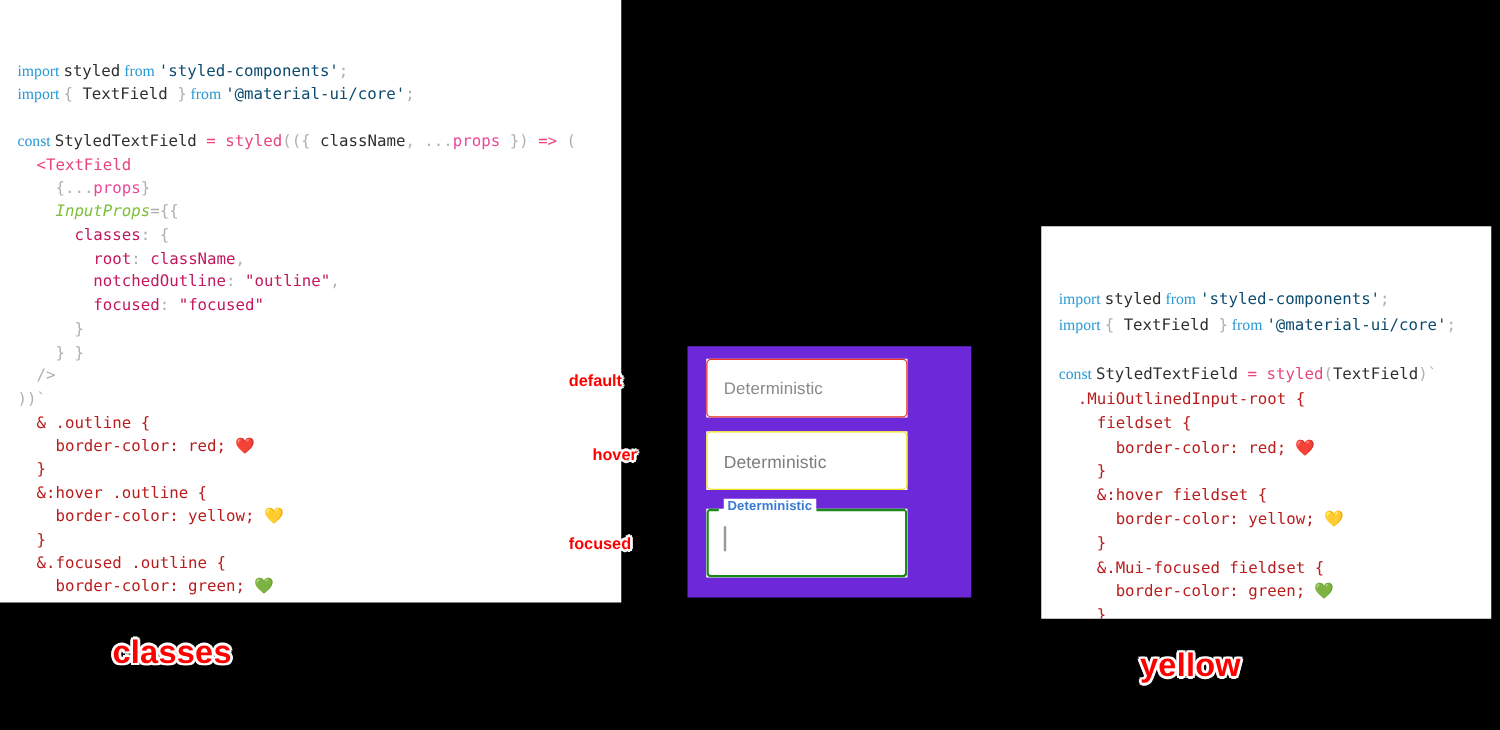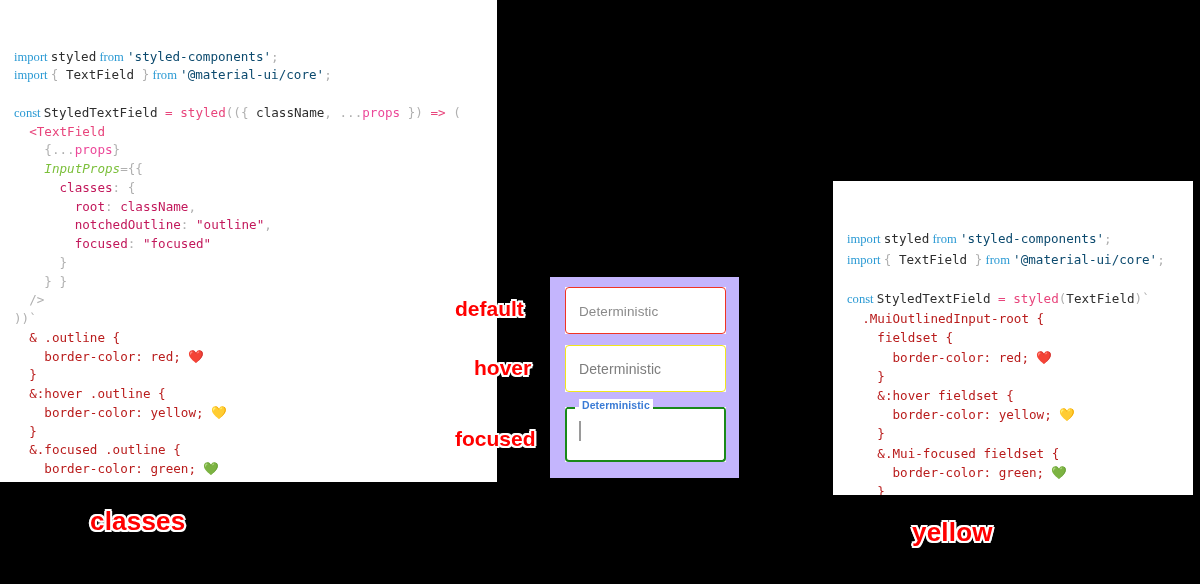--- a/index.html
+++ b/index.html
@@ -65,23 +65,23 @@
   .t-attr  { color: #7bbf3a; font-style: italic; }        
   .t-var   { color: #ec4899; }        
   .t-css   { color: #b91c1c; }
   .emoji   { font-family: "DejaVu Sans", sans-serif; }
 
   
   #panel-demo {
     position: absolute;
     left: 550px;
     top: 277px;
-    width: 189px;
+    width: 227px;
     height: 201px;
-    background: #c4b5fd;
+    background: #6d28d9;
   }
   .field {
     position: absolute;
     left: 15px;
     width: 161px;
     background: #ffffff;
   }
   .field-box {
     position: relative;
     height: 100%;
@@ -153,21 +153,21 @@
     font-family: "Liberation Sans", sans-serif;
     font-weight: bold;
     color: #ff0000;
     white-space: nowrap;
     text-shadow:
       -1.6px -1.6px 0 #fff,  1.6px -1.6px 0 #fff,
       -1.6px  1.6px 0 #fff,  1.6px  1.6px 0 #fff,
       -2.2px 0 0 #fff,  2.2px 0 0 #fff,
        0 -2.2px 0 #fff,  0 2.2px 0 #fff;
   }
-  .annot-state { font-size: 21px; }
+  .annot-state { font-size: 13px; }
   #annot-default { left: 455px; top: 297px; }
   #annot-hover   { left: 474px; top: 356px; }
   #annot-focused { left: 455px; top: 427px; }
 
   .annot-title { font-size: 26px; letter-spacing: .2px; }
   #annot-classes { left: 90px;  top: 506px; }
   #annot-globals { left: 912px; top: 517px; }
 </style>
 </head>
 <body>

